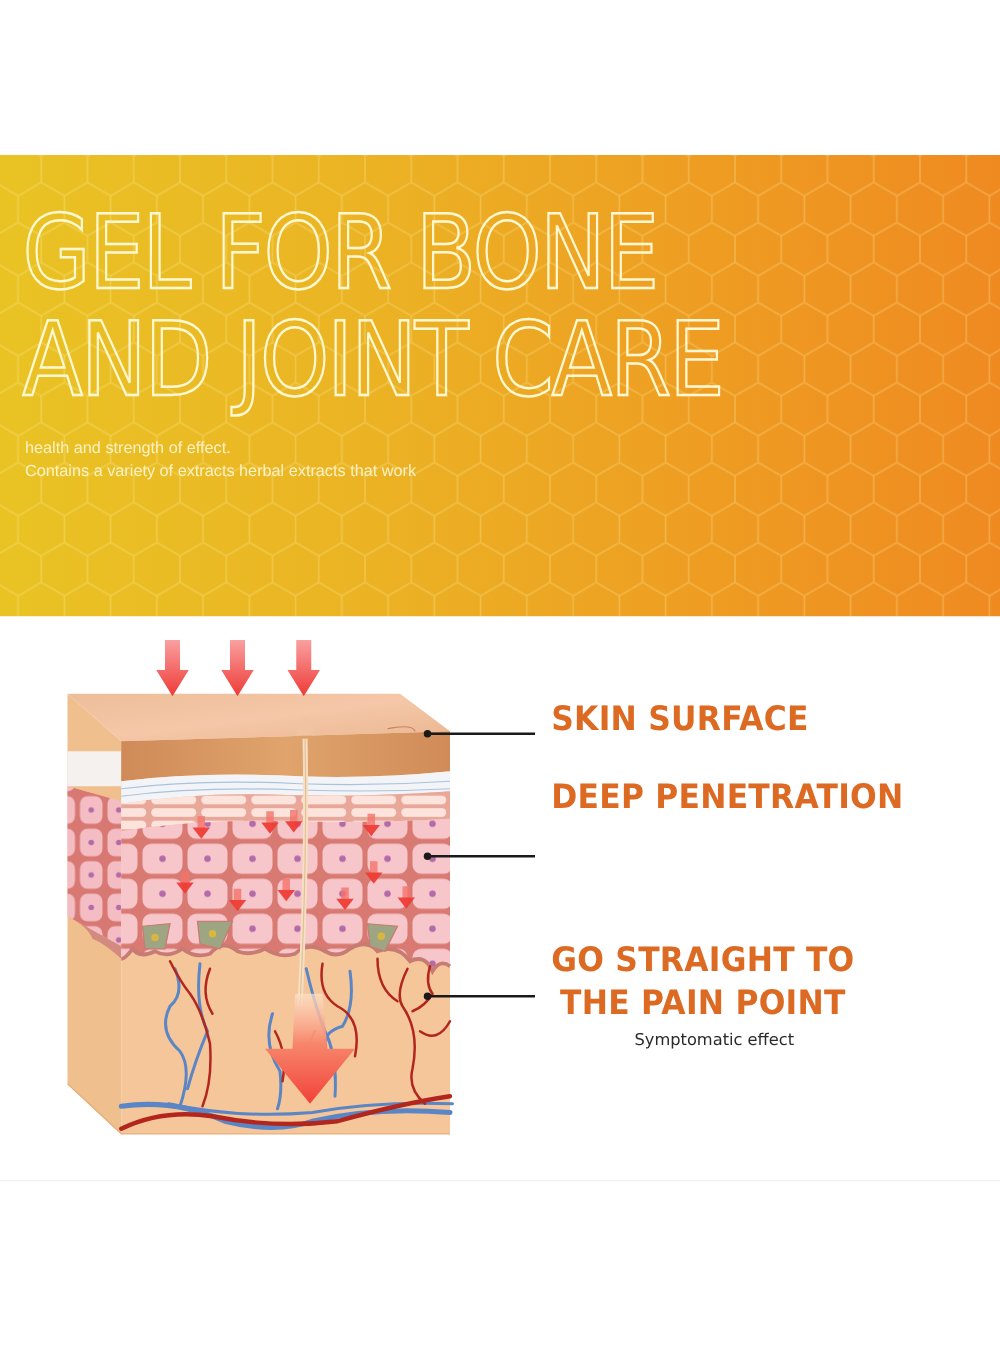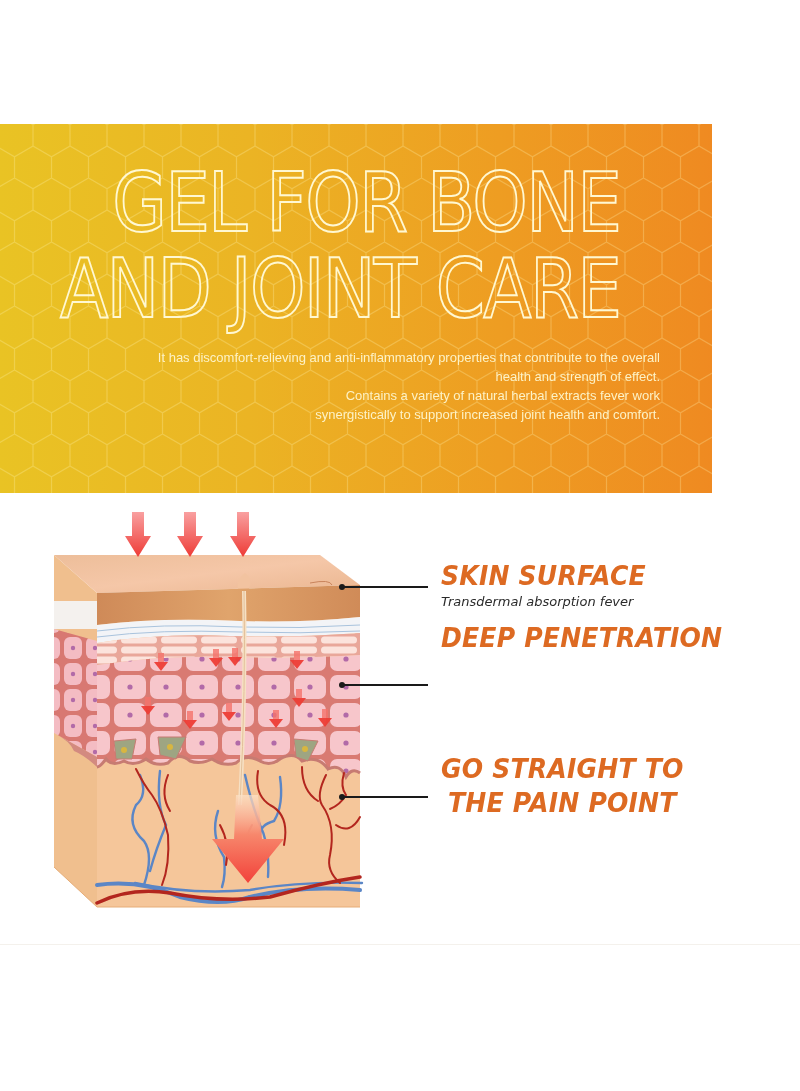--- a/index.html
+++ b/index.html
@@ -1,23 +1,22 @@
 <!DOCTYPE html>
 <html><head>
 <meta charset="utf-8">
 <style>
   * { margin: 0; padding: 0; box-sizing: border-box; }
   html, body { width: 800px; height: 1091px; background: #ffffff; overflow: hidden; }
   body { position: relative; font-family: "DejaVu Sans", sans-serif; }
 
   .banner {
-    position: absolute; left: 0; top: 124px; width: 712px; height: 369px;
+    position: absolute; left: 0; top: 124px; width: 800px; height: 369px;
     background: linear-gradient(90deg, #e9c324 0%, #ebb424 35%, #ee9d22 70%, #ef8a21 100%);
     overflow: hidden;
-    text-align: right;
   }
   .banner svg.hex { position: absolute; left: 0; top: 0; }
   .headline {
     position: absolute; left: 18px; top: 36px; width: 700px;
     font-family: "DejaVu Sans", sans-serif; font-weight: normal;
     font-size: 82px; line-height: 86px; letter-spacing: -2px;
     color: transparent; -webkit-text-stroke: 2px #fff8d2;
     transform: scaleX(0.86); transform-origin: left top;
   }
   .headline div { white-space: nowrap; }
@@ -26,21 +25,21 @@
     color: #fdf2c6; font-family: "Liberation Sans", sans-serif;
     font-size: 13px; line-height: 19px;
   }
   .desc p { margin: 0; }
 
   .illus { position: absolute; left: 40px; top: 505px; }
 
   .leader { position: absolute; height: 2px; background: #1a1a1a; }
   .leader-dot { position: absolute; width: 6px; height: 6px; border-radius: 50%; background: #1a1a1a; }
 
-  .feature { position: absolute; left: 441px; font-style: italic; }
+  .feature { position: absolute; left: 441px; }
   .feature .title {
     color: #dd6a22; font-family: "DejaVu Sans", sans-serif; font-weight: bold;
     font-size: 27px; line-height: 34px; letter-spacing: 0.2px;
     transform: scaleX(0.93); transform-origin: left top; white-space: nowrap;
   }
   .feature .sub {
     color: #2a2a2a; font-family: "DejaVu Sans", sans-serif;
     font-size: 13px; line-height: 18px; white-space: nowrap;
   }
 
@@ -58,24 +57,22 @@
     </defs>
     <rect width="800" height="369" fill="url(#hexpat)"></rect>
   </svg>
 
   <h1 class="headline">
     <div>GEL FOR BONE</div>
     <div>AND JOINT CARE</div>
   </h1>
 
   <div class="desc">
-    <p>It has discomfort-relieving and anti-inflammatory properties that contribute to the overall</p>
     <p>health and strength of effect.</p>
-    <p>Contains a variety of natural herbal extracts fever work</p>
-    <p>synergistically to support increased joint health and comfort.</p>
+    <p>Contains a variety of extracts herbal extracts that work</p>
   </div>
 </section>
 
 <svg class="illus" width="330" height="410" viewBox="0 0 330 410" xmlns="http://www.w3.org/2000/svg">
   <defs>
     <linearGradient id="arrowG" x1="0" y1="0" x2="0" y2="1">
       <stop offset="0" stop-color="#f9a0a0"></stop>
       <stop offset="1" stop-color="#ee3b36"></stop>
     </linearGradient>
     <linearGradient id="bigArrowG" x1="0" y1="0" x2="0" y2="1">
@@ -205,25 +202,25 @@
 <div class="leader" style="left:342px; top:586px; width:86px;"></div>
 
 <div class="leader-dot" style="left:339px; top:682px;"></div>
 <div class="leader" style="left:342px; top:684px; width:86px;"></div>
 
 <div class="leader-dot" style="left:339px; top:794px;"></div>
 <div class="leader" style="left:342px; top:796px; width:86px;"></div>
 
 <div class="feature" style="top:559px;">
   <div class="title">SKIN SURFACE</div>
-  <div class="sub" style="margin-top:0px;">Transdermal absorption fever</div>
 </div>
 
 <div class="feature" style="top:621px;">
   <div class="title">DEEP PENETRATION</div>
 </div>
 
 <div class="feature" style="top:752px;text-align:center;">
   <div class="title">GO STRAIGHT TO</div>
   <div class="title">THE PAIN POINT</div>
+  <div class="sub" style="margin-top:4px;">Symptomatic effect</div>
 </div>
 
 <div class="divider"></div>
 
 </body></html>

